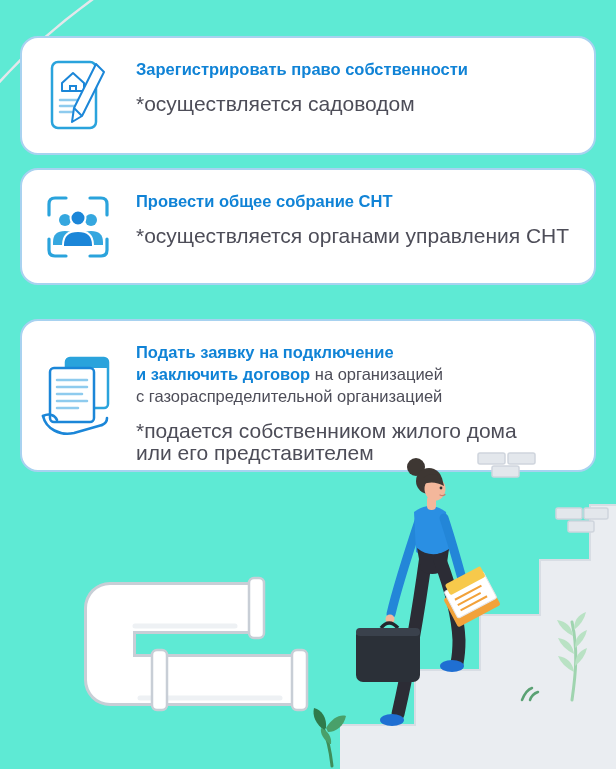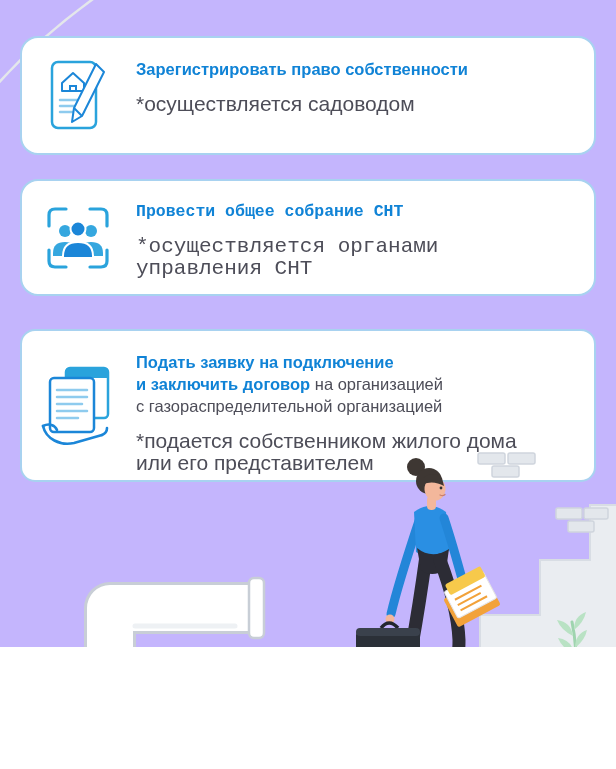--- a/index.html
+++ b/index.html
@@ -1,35 +1,35 @@
 <!DOCTYPE html>
 <html><head>
 <meta charset="utf-8">
 <style>
   html,body{margin:0;padding:0;background:#ffffff;}
   .page{
     position:relative;
-    width:616px;height:647px;
+    width:616px;height:769px;
     margin:0 auto;
-    background:#c4b5fd;
+    background:#5eead4;
     overflow:hidden;
     font-family:"Liberation Sans", sans-serif;
   }
   .deco-arc{position:absolute;left:0;top:0;}
   .card{
     position:absolute;left:20px;width:576px;
     box-sizing:border-box;
     background:#ffffff;
     border:2px solid #a8d2f0;
     border-radius:18px;
     display:flex;
   }
   .card-1{top:36px;height:119px;}
-  .card-2{top:179px;height:117px;font-family:Liberation Mono, monospace;}
-  .card-3{top:329px;height:153px;border-radius:15px;}
+  .card-2{top:168px;height:117px;}
+  .card-3{top:319px;height:153px;}
   .card-icon{
     width:112px;flex:0 0 112px;
     display:flex;align-items:center;justify-content:center;
     align-self:center;
   }
   .card-body{flex:1;padding:20px 18px 14px 2px;}
   .card-title{font-size:16.5px;line-height:22px;margin:0;}
   .t-blue{color:#1083d6;font-weight:bold;}
   .t-dark{color:#4d4d58;font-weight:normal;}
   .card-note{font-size:21px;line-height:22px;color:#4d4d58;margin:13px 0 0 0;}

